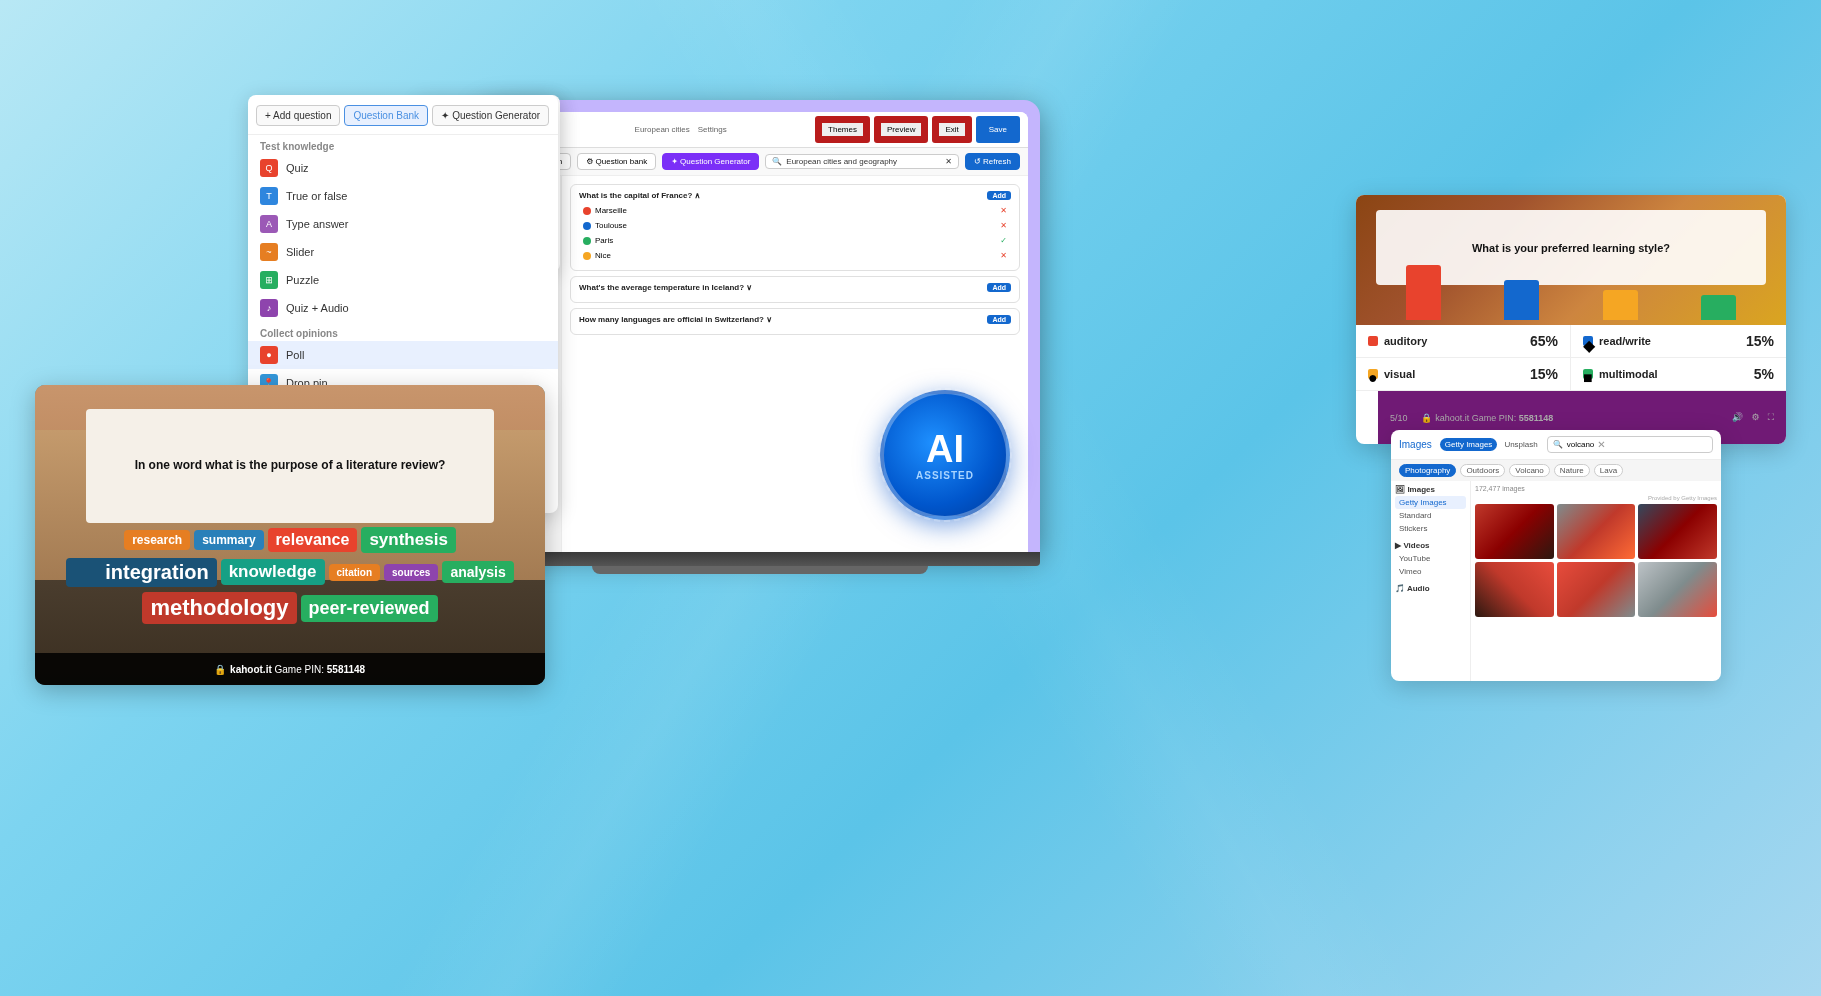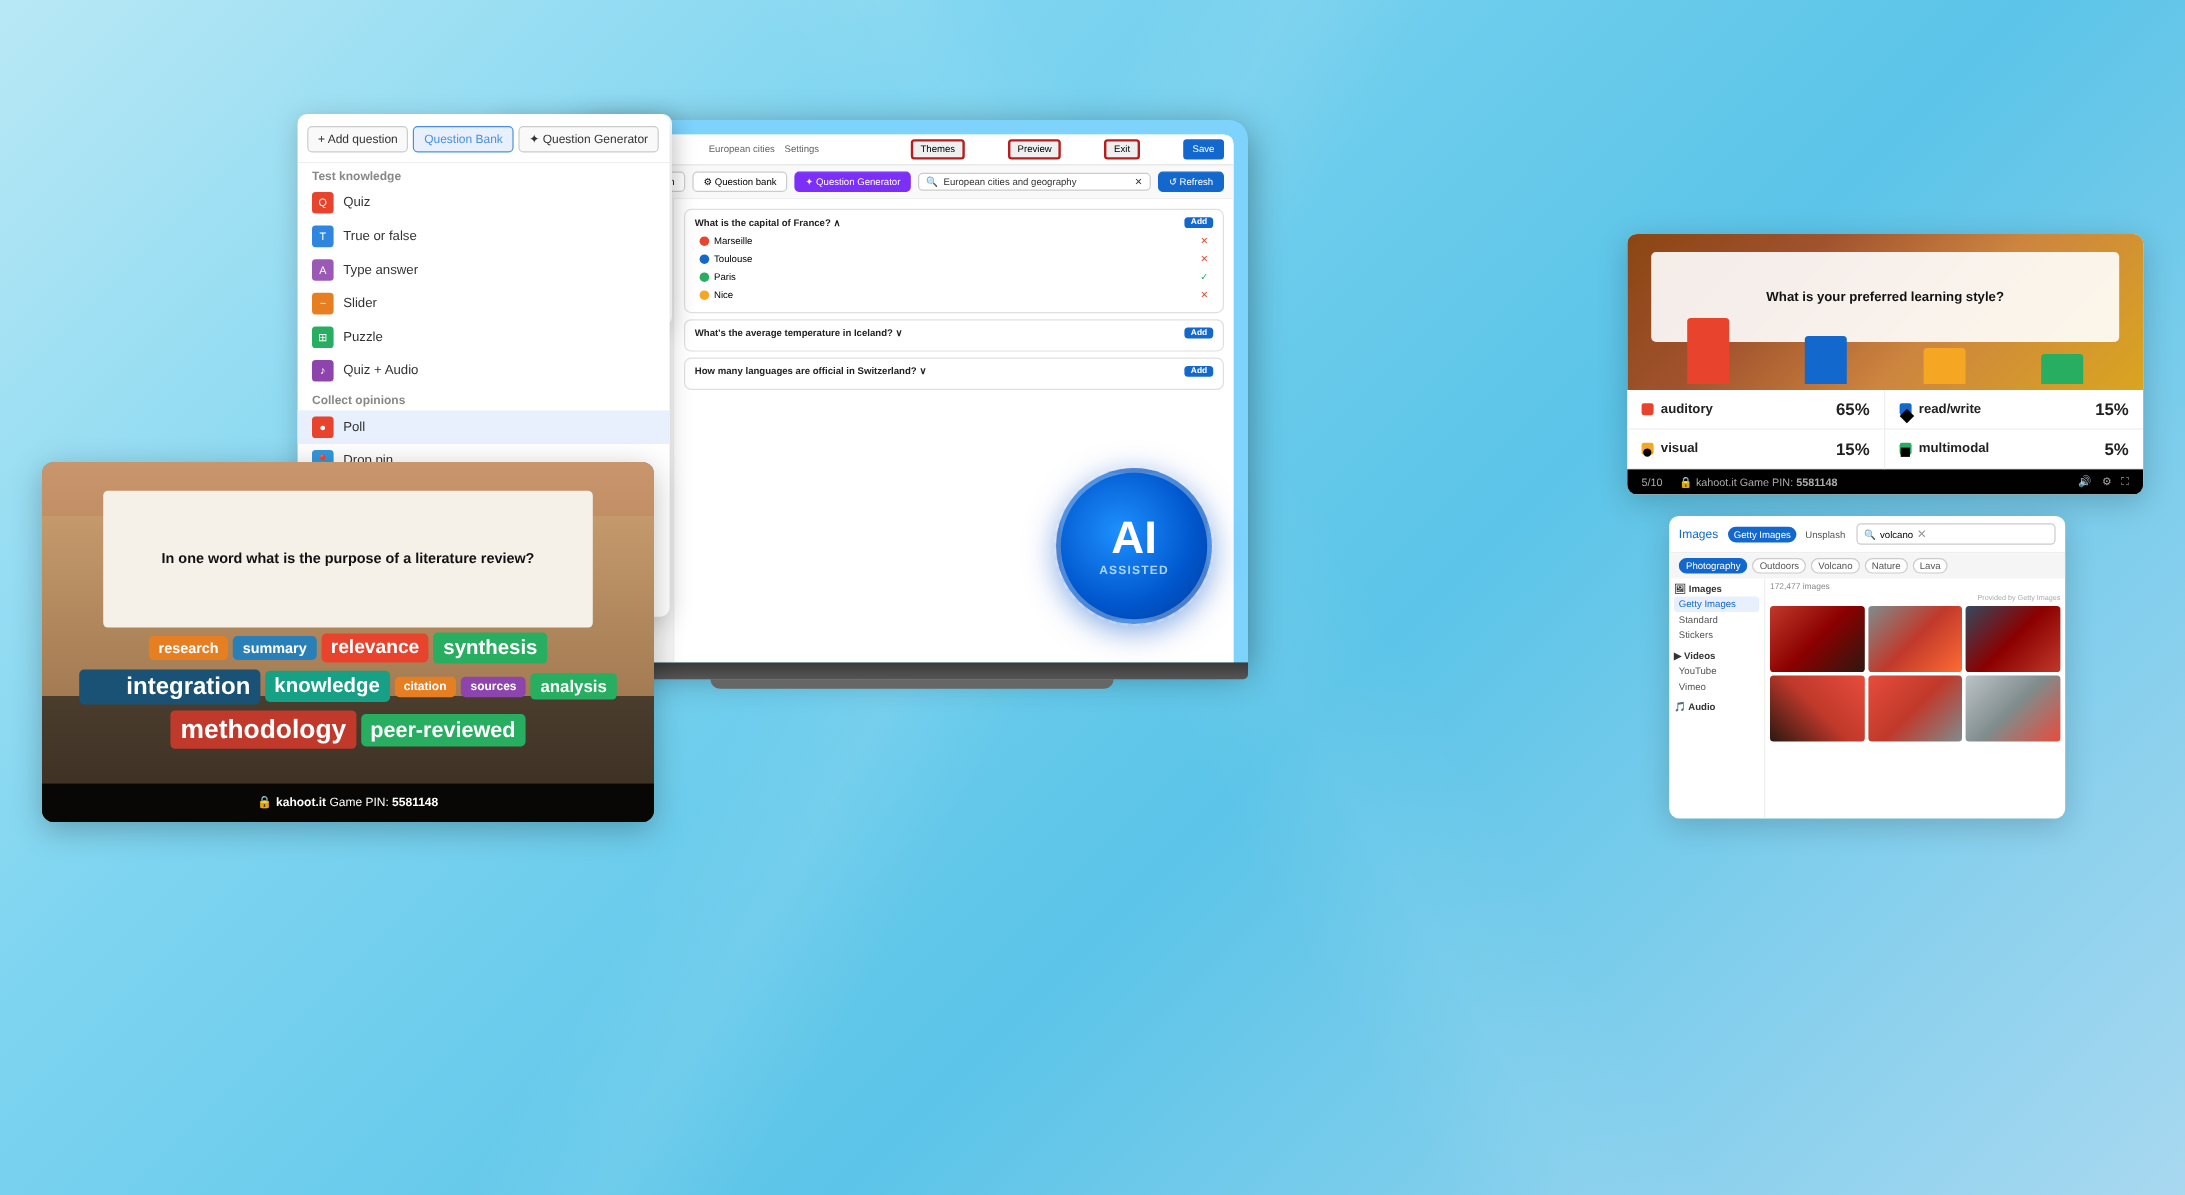--- a/index.html
+++ b/index.html
@@ -225,21 +225,21 @@
     
     .panel-laptop {
       position: absolute;
       top: 100px;
       left: 480px;
       width: 560px;
       z-index: 8;
     }
     .laptop-outer {
       width: 100%;
-      background: #7dd3fc;
+      background: #c4b5fd;
       border-radius: 16px 16px 0 0;
       padding: 12px 12px 0;
       box-shadow: 0 8px 30px rgba(0,0,0,0.4);
     }
     .laptop-screen {
       background: #fff;
       border-radius: 8px 8px 0 0;
       overflow: hidden;
       height: 440px;
     }
@@ -285,24 +285,23 @@
       color: #666;
     }
     .topbar-right {
       display: flex;
       gap: 4px;
       align-items: center;
     }
     .tb-btn {
       font-size: 8px;
       padding: 2px 6px;
-      border: 2px solid #b91c1c;
+      border: 7px solid #b91c1c;
       border-radius: 3px;
       cursor: pointer;
-      margin-left: 32px;
     }
     .tb-btn.blue { background: #1368ce; color: #fff; border-color: #1368ce; }
     .editor-toolbar {
       display: flex;
       gap: 6px;
       padding: 5px 8px;
       background: #f9f9f9;
       border-bottom: 1px solid #eee;
       align-items: center;
     }
@@ -533,27 +532,28 @@
     .sd-blue { background: #1368ce; }
     .sd-yellow { background: #f5a623; }
     .sd-green { background: #27ae60; }
     .stat-label { font-size: 11px; font-weight: 600; color: #222; flex: 1; }
     .stat-pct {
       font-size: 14px;
       font-weight: 900;
       color: #222;
     }
     .poll-footer {
-      background: #000000;
-      padding: 5px 12px;
+      background: #701a75;
+      padding: 21px 12px;
       display: flex;
       align-items: center;
       justify-content: space-between;
       font-size: 9px;
       color: #aaa;
+      margin-left: 22px;
     }
     .pf-left { display: flex; align-items: center; gap: 4px; }
 
     
     .panel-images {
       position: absolute;
       top: 430px;
       right: 100px;
       width: 330px;
       background: #fff;

